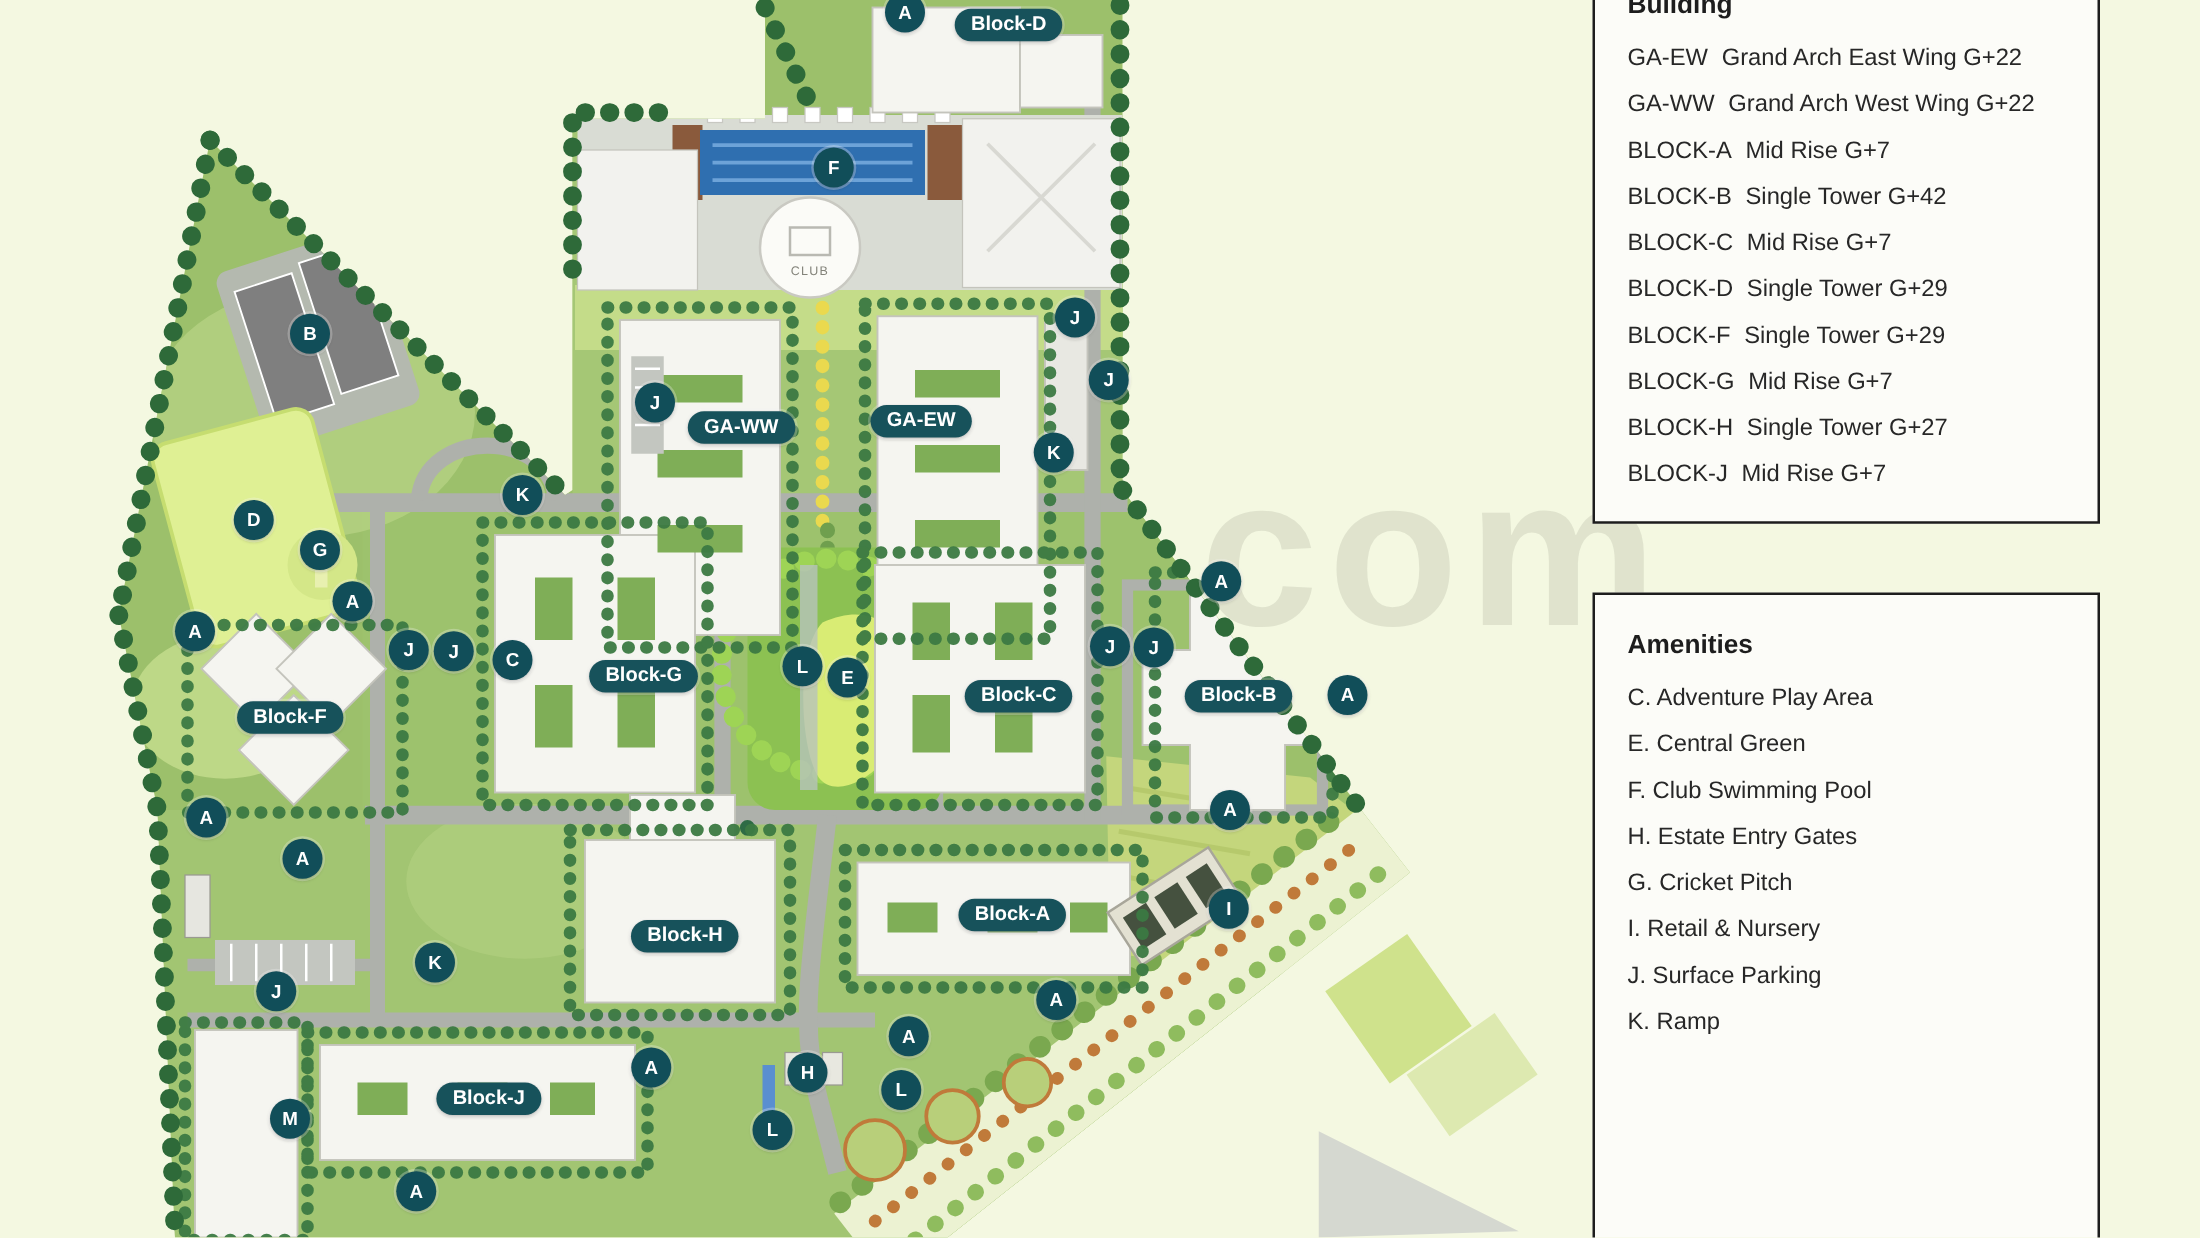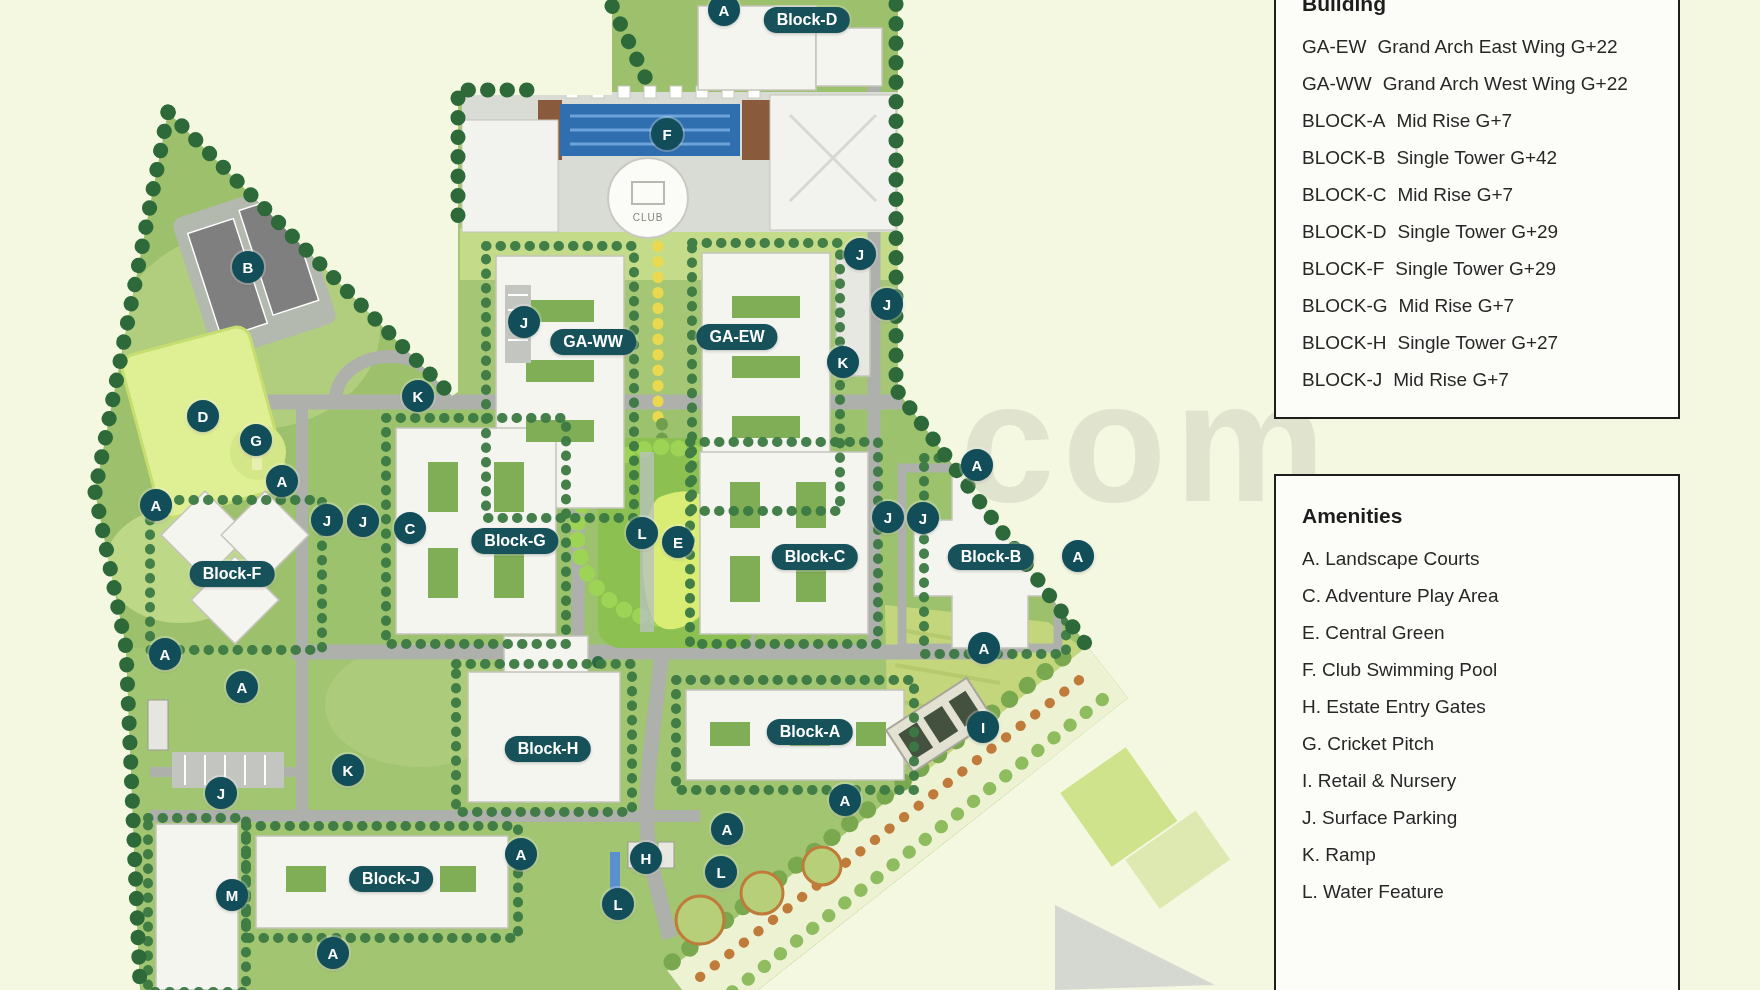--- a/index.html
+++ b/index.html
@@ -329,26 +329,24 @@
         <li>
           <span class="code">BLOCK-J</span>
           <span>Mid Rise G+7</span>
         </li>
       </ul>
   </div>
 
   <div class="panel" id="amenities-panel">
     <h2>Amenities</h2>
     <ul id="amenity-list">
-        <li>A. Landscape Courts</li>
         <li>C. Adventure Play Area</li>
         <li>E. Central Green</li>
         <li>F. Club Swimming Pool</li>
         <li>H. Estate Entry Gates</li>
         <li>G. Cricket Pitch</li>
         <li>I. Retail &amp; Nursery</li>
         <li>J. Surface Parking</li>
         <li>K. Ramp</li>
-        <li>L. Water Feature</li>
       </ul>
   </div>
 
 </div>
 
 </body></html>

